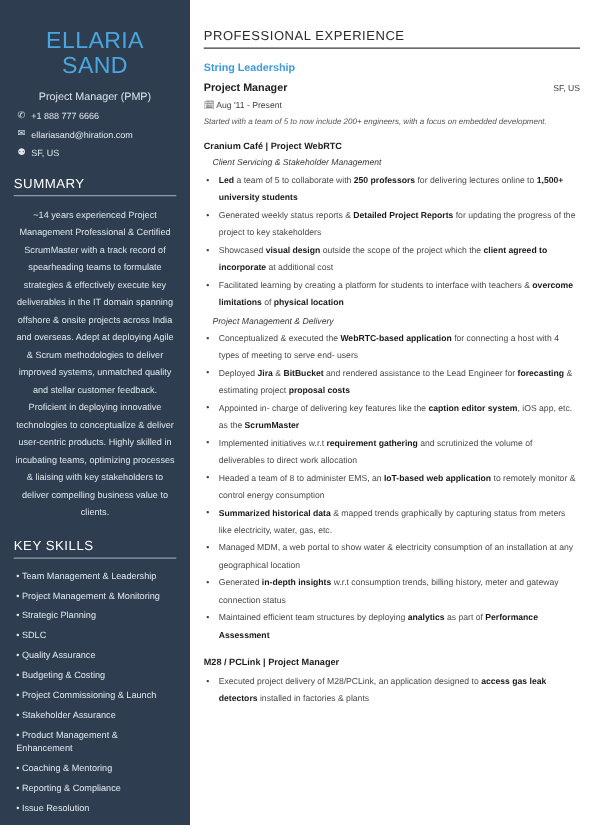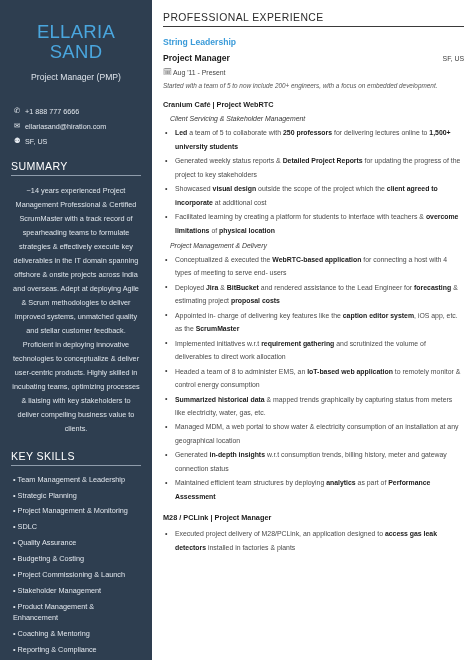--- a/index.html
+++ b/index.html
@@ -26,21 +26,21 @@
     letter-spacing: 0.3px;
     text-align: center;
     font-weight: 400;
     line-height: 1.1;
     margin-bottom: 9px;
   }
   .role {
     text-align: center;
     font-size: 8.6px;
     color: #dde3ea;
-    margin-bottom: 25px;
+    margin-bottom: 6px;
   }
   .contact-row {
     display: flex;
     align-items: center;
     font-size: 7.2px;
     color: #e2e7ed;
     margin-bottom: 6px;
     padding-left: 3px;
   }
   .contact-row .ic {
@@ -74,21 +74,21 @@
     line-height: 1.55;
     color: #e2e7ed;
     margin-bottom: 4.6px;
     padding-left: 2px;
   }
   .skill .dot { margin-right: 2px; }
 
   
   .main {
     flex: 1;
-    padding: 12px 10px 0 11px;
+    padding: 24px 10px 0 11px;
     height: 670px;
     overflow: hidden;
   }
   .main-head {
     font-size: 10.4px;
     letter-spacing: 0.45px;
     color: #2b2b2b;
     font-weight: 400;
     margin-bottom: 3px;
   }
@@ -173,27 +173,27 @@
     </div>
 
     <div class="side-head">SUMMARY</div>
     <div class="side-rule"></div>
     <div class="summary-text">~14 years experienced Project Management Professional &amp; Certified ScrumMaster with a track record of spearheading teams to formulate strategies &amp; effectively execute key deliverables in the IT domain spanning offshore &amp; onsite projects across India and overseas. Adept at deploying Agile &amp; Scrum methodologies to deliver improved systems, unmatched quality and stellar customer feedback. Proficient in deploying innovative technologies to conceptualize &amp; deliver user-centric products. Highly skilled in incubating teams, optimizing processes &amp; liaising with key stakeholders to deliver compelling business value to clients.</div>
 
     <div class="side-head">KEY SKILLS</div>
     <div class="side-rule"></div>
     <div id="skills-list">
         <div class="skill"><span class="dot">•</span><span>Team Management &amp; Leadership</span></div>
+        <div class="skill"><span class="dot">•</span><span>Project Management &amp; Monitoring</span></div>
         <div class="skill"><span class="dot">•</span><span>Strategic Planning</span></div>
-        <div class="skill"><span class="dot">•</span><span>Project Management &amp; Monitoring</span></div>
         <div class="skill"><span class="dot">•</span><span>SDLC</span></div>
         <div class="skill"><span class="dot">•</span><span>Quality Assurance</span></div>
         <div class="skill"><span class="dot">•</span><span>Budgeting &amp; Costing</span></div>
         <div class="skill"><span class="dot">•</span><span>Project Commissioning &amp; Launch</span></div>
-        <div class="skill"><span class="dot">•</span><span>Stakeholder Management</span></div>
+        <div class="skill"><span class="dot">•</span><span>Stakeholder Assurance</span></div>
         <div class="skill"><span class="dot">•</span><span>Product Management &amp; Enhancement</span></div>
         <div class="skill"><span class="dot">•</span><span>Coaching &amp; Mentoring</span></div>
         <div class="skill"><span class="dot">•</span><span>Reporting &amp; Compliance</span></div>
         <div class="skill"><span class="dot">•</span><span>Issue Resolution</span></div>
       </div>
   </aside>
 
   <main class="main">
     <div class="main-head">PROFESSIONAL EXPERIENCE</div>
     <div class="main-rule"></div>

